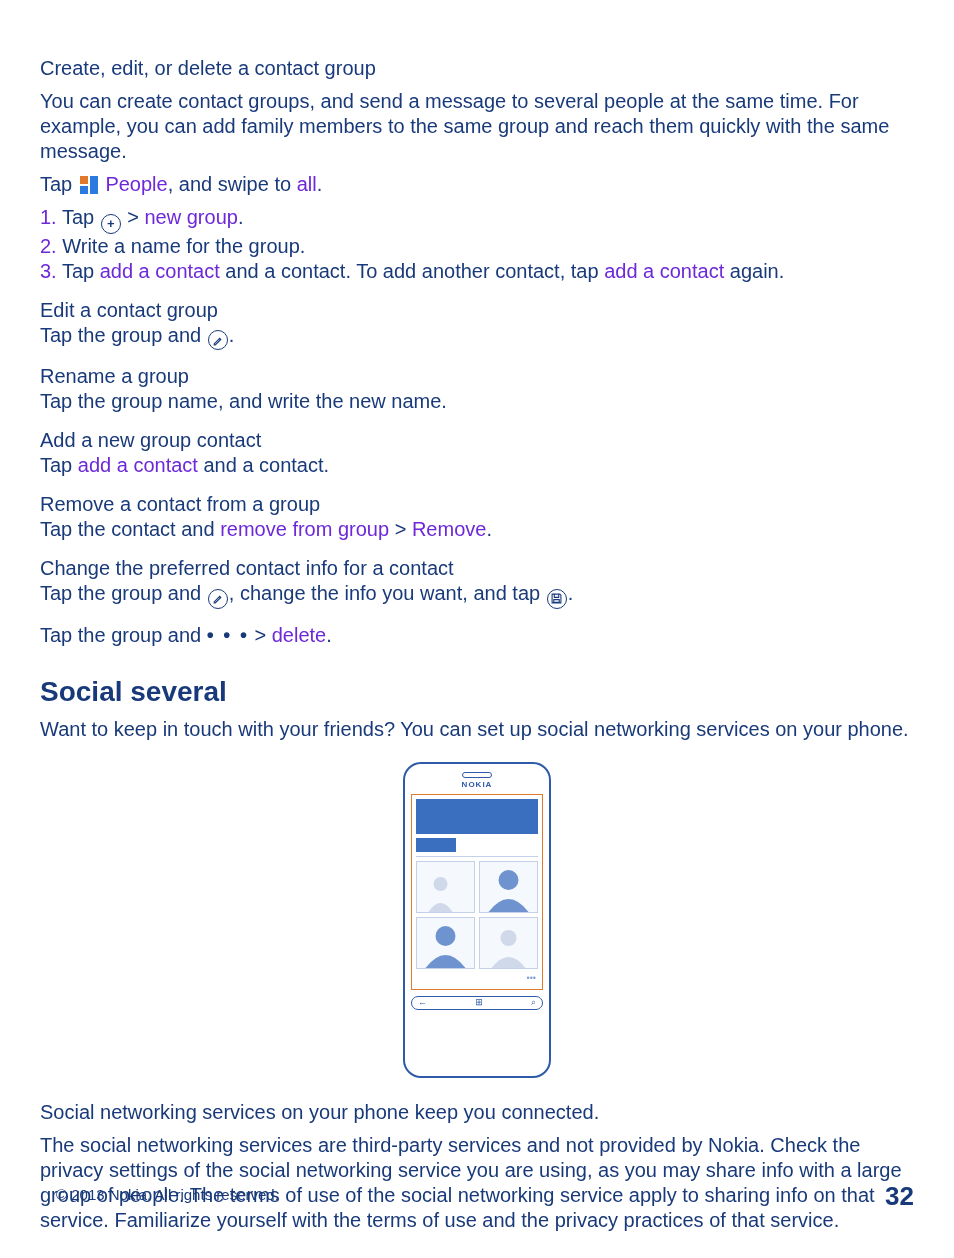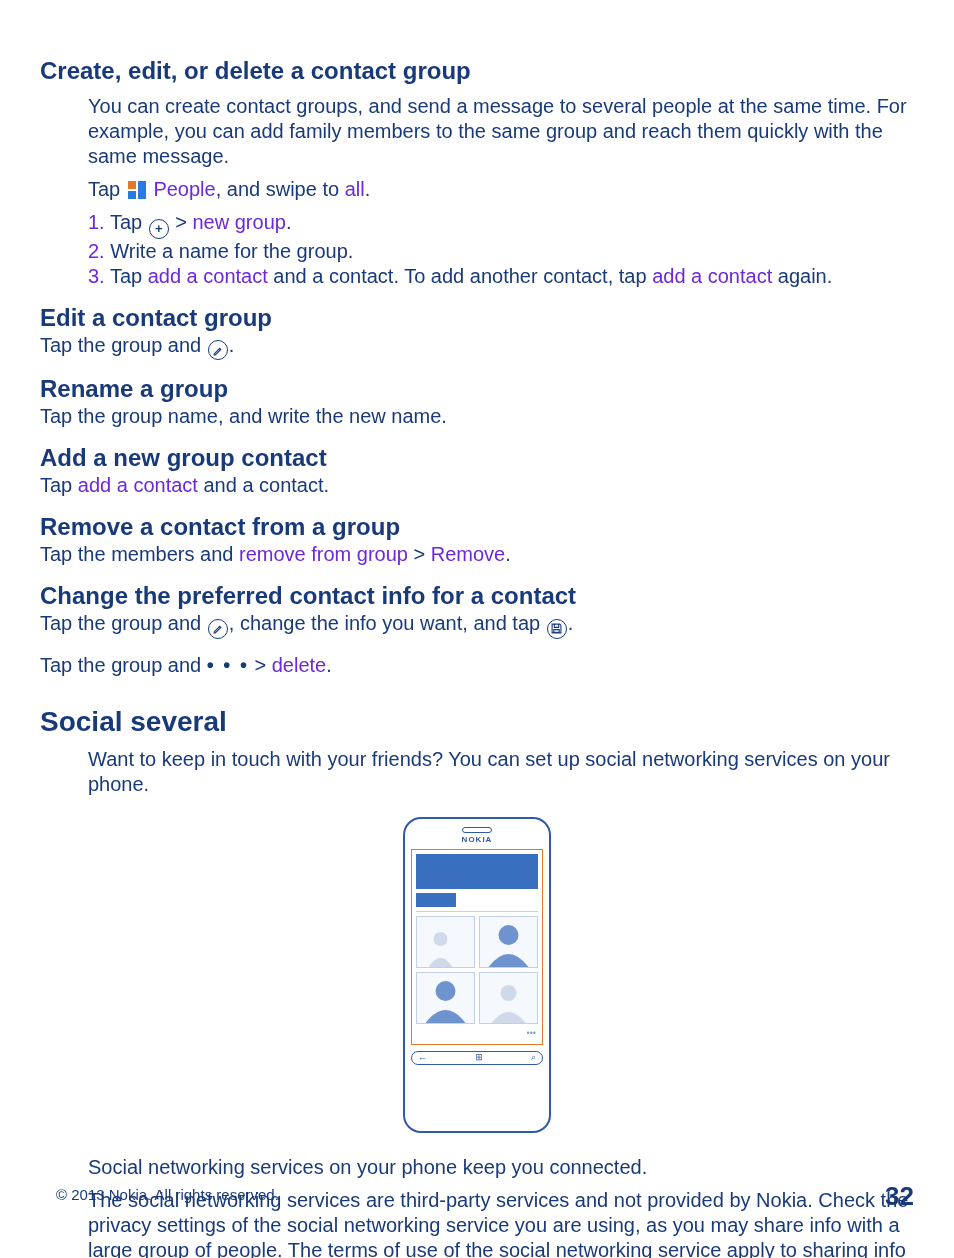--- a/index.html
+++ b/index.html
@@ -7,22 +7,22 @@
     width: 954px;
     height: 1258px;
     font-family: "Segoe UI", "Nokia Pure", Arial, sans-serif;
     font-size: 20px;
     color: #193a7a;
     padding: 56px 40px 40px 40px;
     line-height: 1.25;
     position: relative;
   }
   .hblue { color: #6d28d9; font-weight: 400; }
-  .sect-title { font-size: 24px; font-weight: 700; color: #193a7a; }
-  .para { margin-top: 8px; margin-left: 48px; }
+  .sect-title { font-size: 20px; font-weight: 400; color: #193a7a; }
+  .para { margin-top: 8px; }
   .step-line { }
   .tilebox {
     display: inline-block;
     width: 18px; height: 18px;
     vertical-align: -3px;
     position: relative;
     margin: 0 2px;
   }
   .tilebox::before {
     content: "";
@@ -181,21 +181,21 @@
   <div class="block">
     <div class="sect-title">Add a new group contact</div>
     <div>
       <span>Tap </span><span class="hblue">add a contact</span><span> and a contact.</span>
     </div>
   </div>
 
   <div class="block">
     <div class="sect-title">Remove a contact from a group</div>
     <div>
-      <span>Tap the members and </span><span class="hblue">remove from group</span><span> &gt; </span><span class="hblue">Remove</span><span>.</span>
+      <span>Tap the contact and </span><span class="hblue">remove from group</span><span> &gt; </span><span class="hblue">Remove</span><span>.</span>
     </div>
   </div>
 
   <div class="block">
     <div class="sect-title">Change the preferred contact info for a contact</div>
     <div>
       <span>Tap the group and </span><span class="icon-circ pen">
           <svg viewBox="0 0 10 10">
             <path d="M2 8 L7 3 L8 4 L3 9 L2 9 Z" fill="none" stroke="#193a7a" stroke-width="1"></path>
           </svg>

